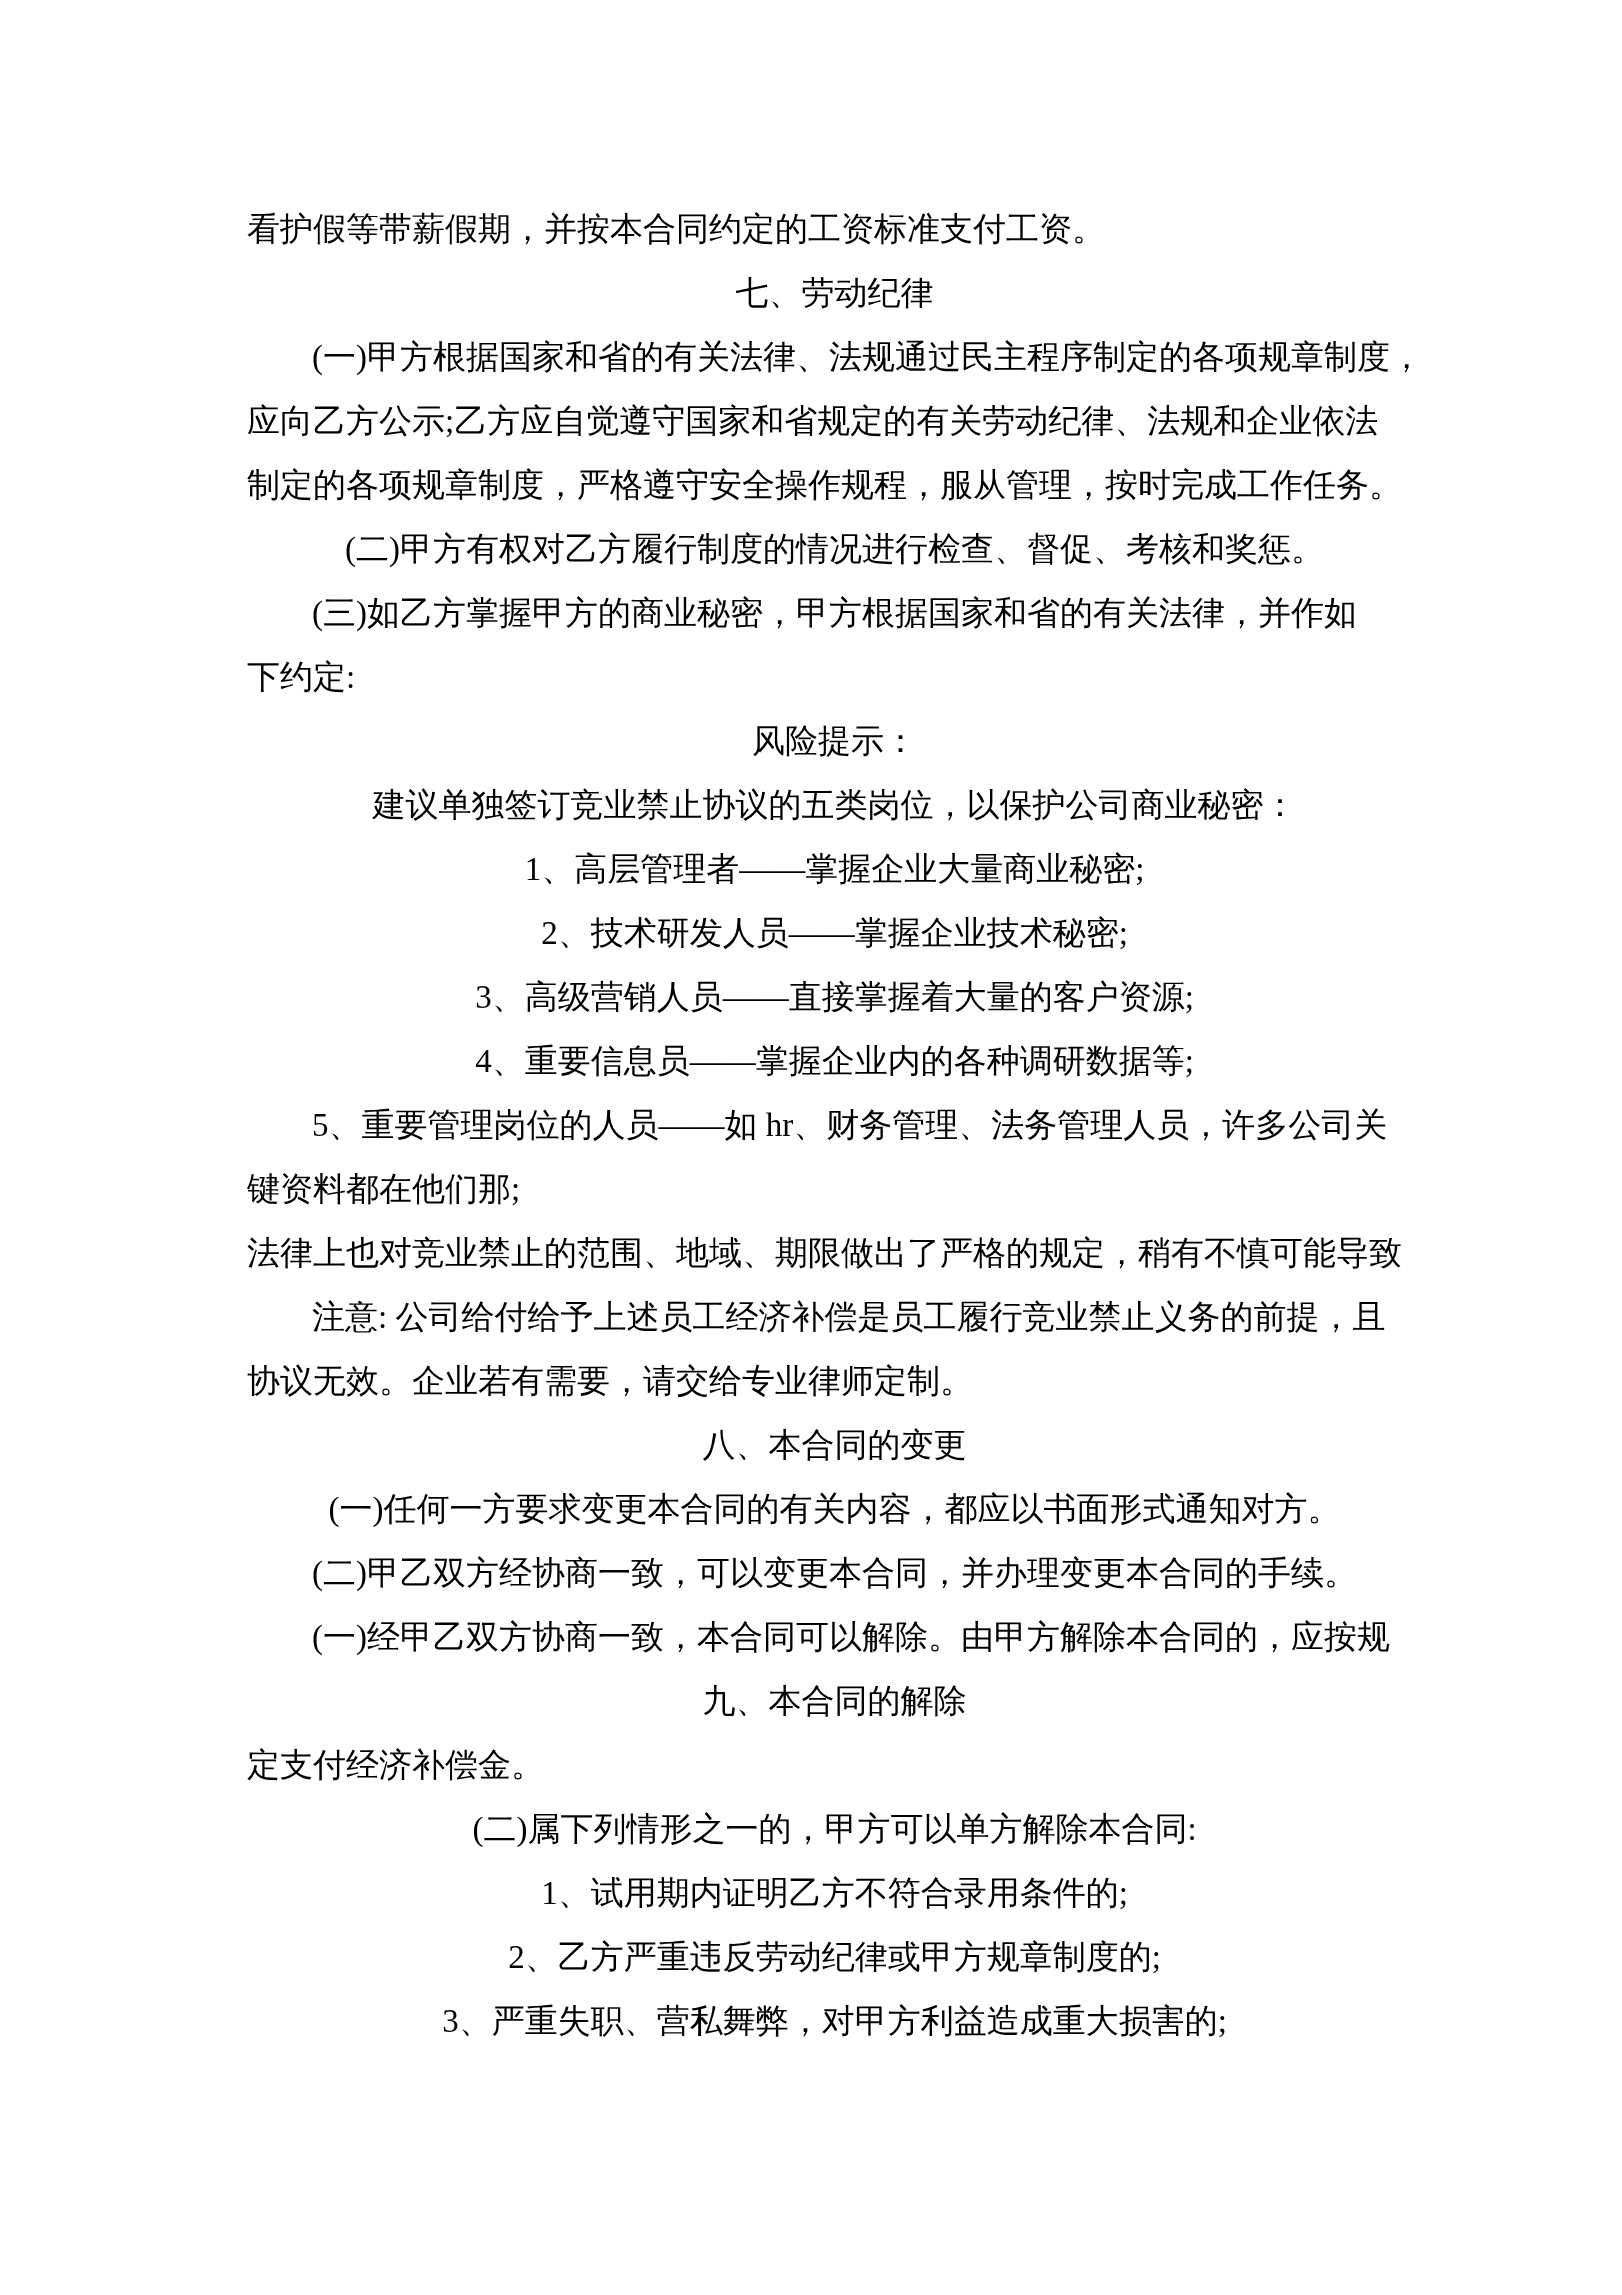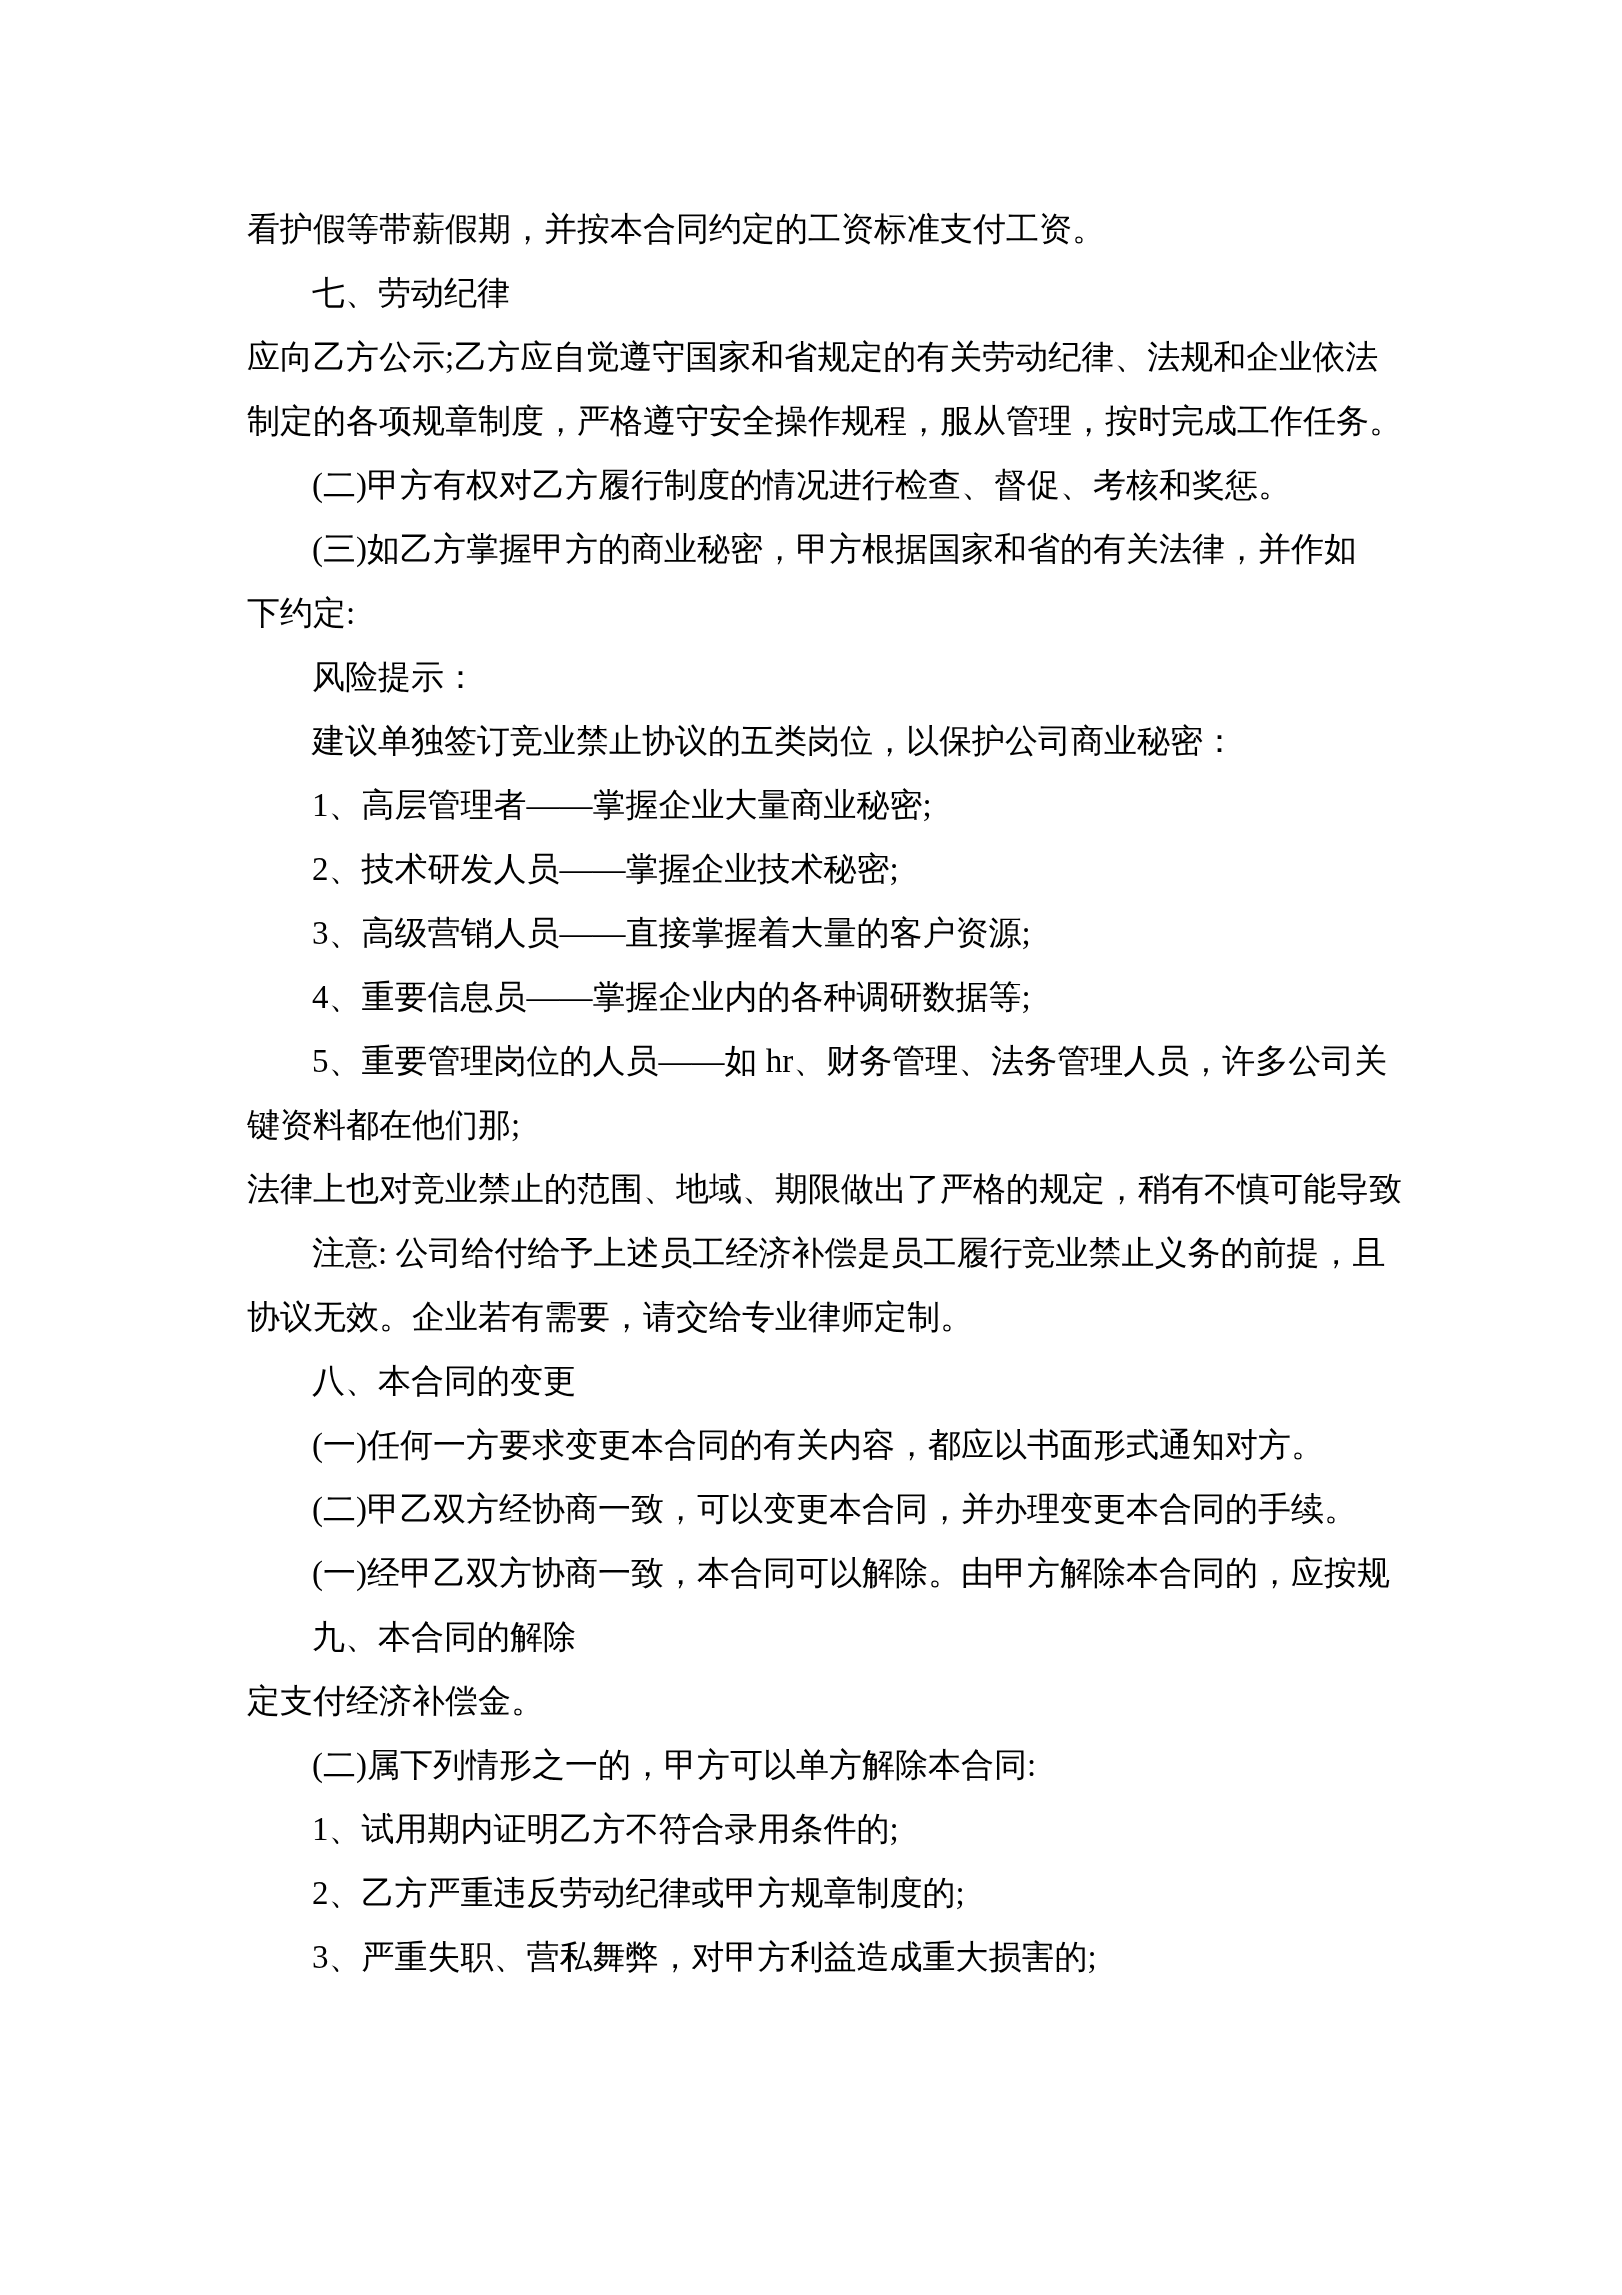--- a/index.html
+++ b/index.html
@@ -20,28 +20,30 @@
   .line {
     font-size: 33px;
     line-height: 64px;
     height: 64px;
     letter-spacing: 0;
     white-space: pre;
     color: #000000;
   }
   .line.indent {
     text-indent: 65px;
+    text-align: center;
   }
 </style>
 </head>
 <body>
 
 <div class="doc" id="doc-page">
     <div class="line">看护假等带薪假期，并按本合同约定的工资标准支付工资。</div>
     <div class="line indent">七、劳动纪律</div>
+    <div class="line indent">(一)甲方根据国家和省的有关法律、法规通过民主程序制定的各项规章制度，</div>
     <div class="line">应向乙方公示;乙方应自觉遵守国家和省规定的有关劳动纪律、法规和企业依法</div>
     <div class="line">制定的各项规章制度，严格遵守安全操作规程，服从管理，按时完成工作任务。</div>
     <div class="line indent">(二)甲方有权对乙方履行制度的情况进行检查、督促、考核和奖惩。</div>
     <div class="line indent">(三)如乙方掌握甲方的商业秘密，甲方根据国家和省的有关法律，并作如</div>
     <div class="line">下约定:</div>
     <div class="line indent">风险提示：</div>
     <div class="line indent">建议单独签订竞业禁止协议的五类岗位，以保护公司商业秘密：</div>
     <div class="line indent">1、高层管理者——掌握企业大量商业秘密;</div>
     <div class="line indent">2、技术研发人员——掌握企业技术秘密;</div>
     <div class="line indent">3、高级营销人员——直接掌握着大量的客户资源;</div>

